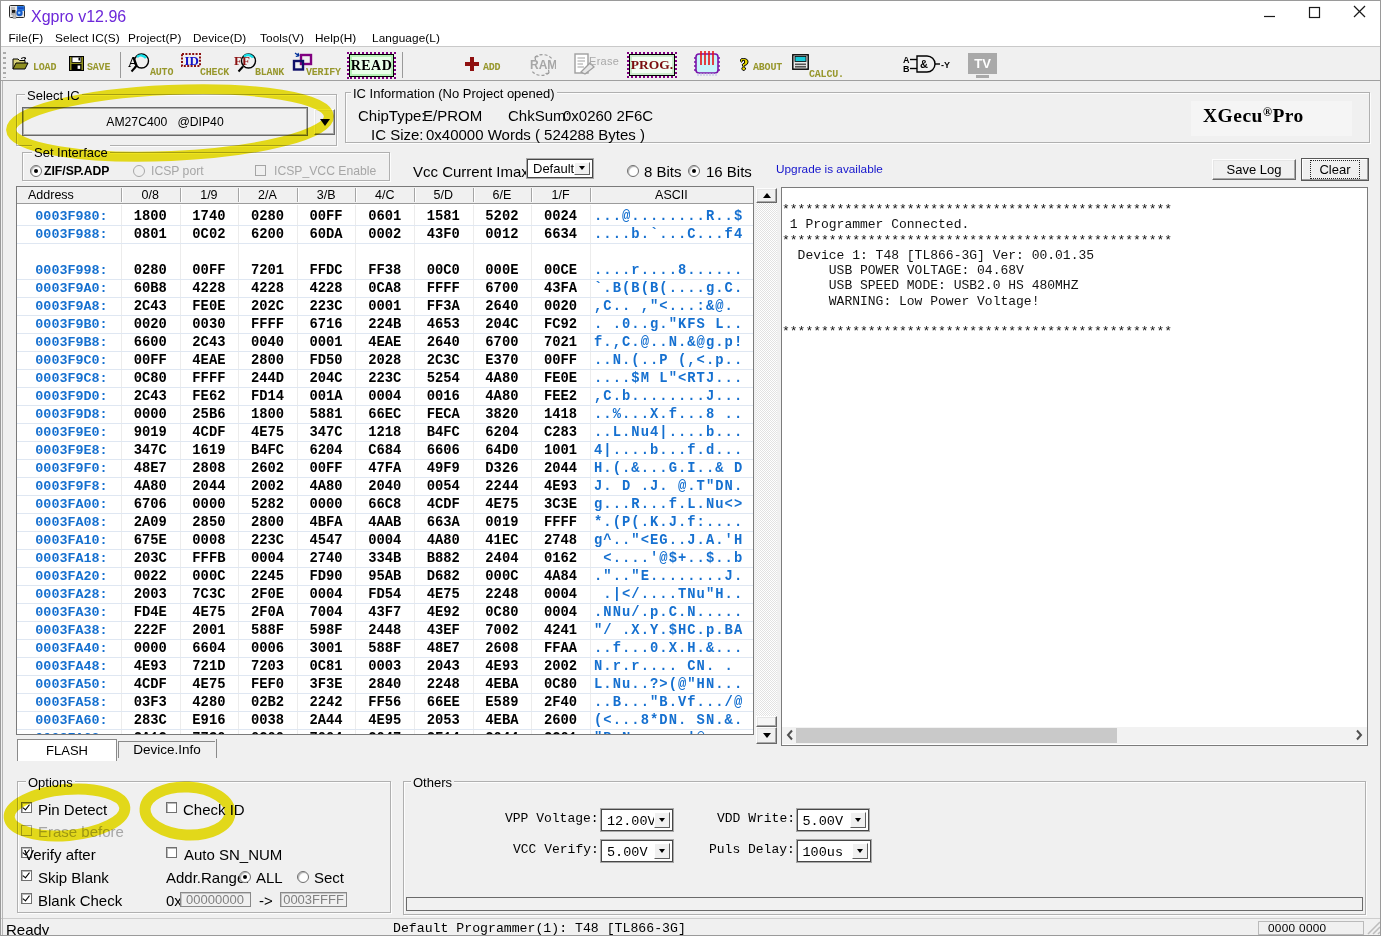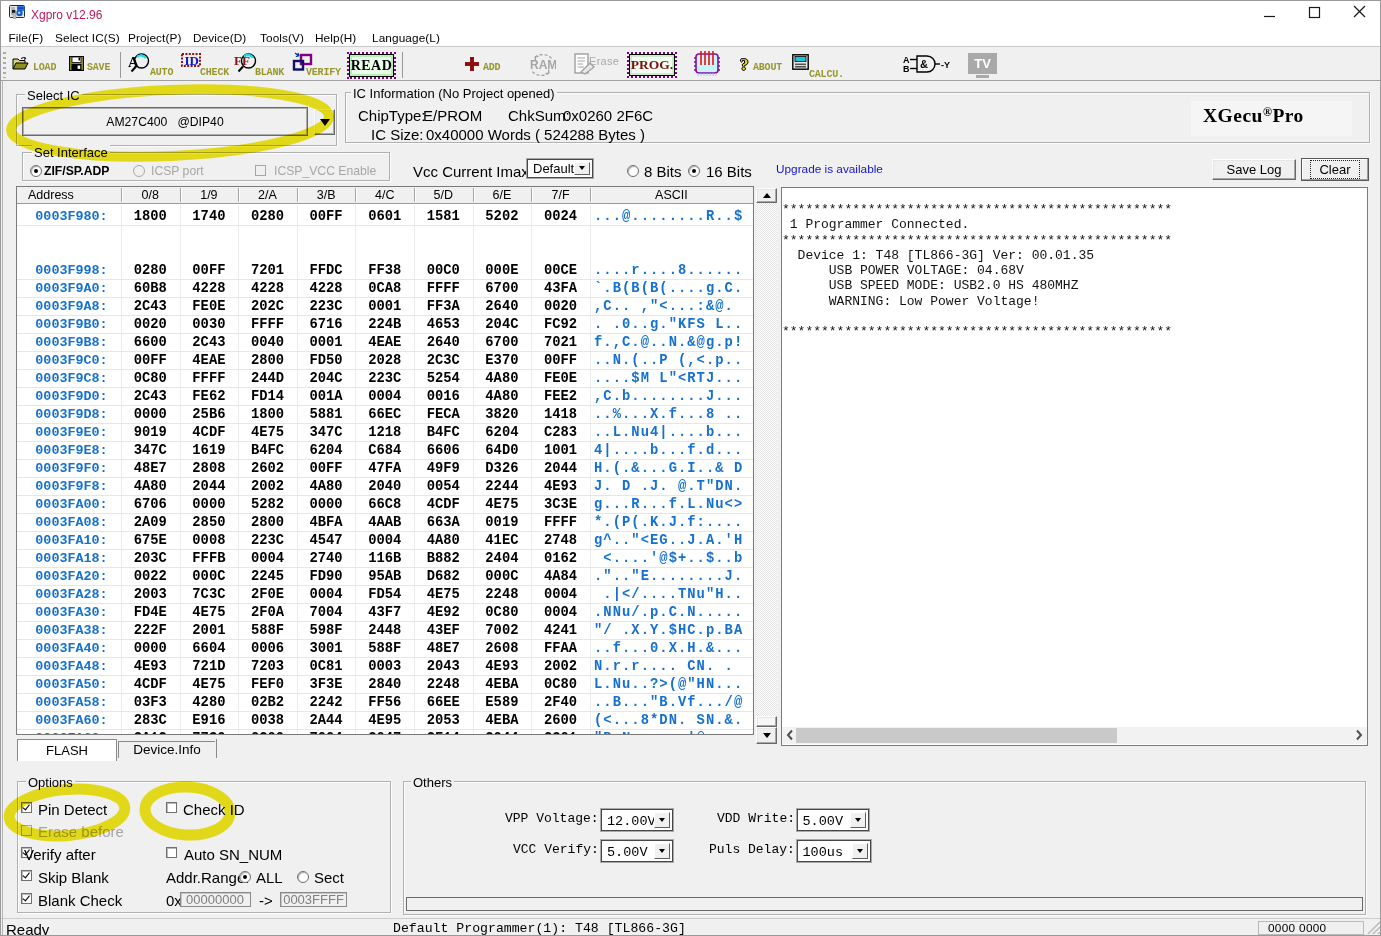--- a/index.html
+++ b/index.html
@@ -1,21 +1,21 @@
 <!DOCTYPE html>
 <html><head><meta charset="utf-8"><style>
 *{margin:0;padding:0;box-sizing:border-box}
 html,body{width:1381px;height:936px;overflow:hidden}
 body{font-family:"Liberation Sans",sans-serif;background:#f0f0f0;position:relative;color:#000}
 .abs{position:absolute}
 .mono{font-family:"Liberation Mono",monospace}
 .serif{font-family:"Liberation Serif",serif}
 
 #titlebar{left:0;top:0;width:1381px;height:28px;background:#fff}
-#title{left:31px;top:8px;font-size:12px;color:#be185d}
+#title{left:31px;top:8px;font-size:16px;color:#6d28d9}
 #menubar{left:0;top:28px;width:1381px;height:19px;background:#fff}
 .mi{position:absolute;top:31px;font-size:11.8px;letter-spacing:.1px}
 #toolbar{left:0;top:47px;width:1381px;height:33px;background:#f0f0f0}
 #tbline{left:0;top:80px;width:1381px;height:1px;background:#a0a0a0}
 .tsep{position:absolute;top:5px;width:1px;height:26px;background:#9a9a9a}
 .tlab{position:absolute;font-family:"Liberation Mono",monospace;font-weight:bold;font-size:10px;color:#97972c;letter-spacing:-0.2px}
 .grip{left:3px;top:52px;width:3px;height:26px;background-image:repeating-linear-gradient(#aaa 0 2px,transparent 2px 5px)}
 
 .gb{position:absolute;border:1px solid #b0b0b0;box-shadow:inset 1px 1px 0 #fdfdfd, 1px 1px 0 #fdfdfd}
 .gbl{position:absolute;font-size:13px;background:#f0f0f0;padding:0 2px;white-space:nowrap}
@@ -279,21 +279,21 @@
 <div class="abs" id="grid">
  <div id="ghead">
       <span class="hd" style="left:11px;text-align:left">Address</span>
       <span class="hd" style="left:104.0px;width:58.6px">0/8</span>
       <span class="hd" style="left:162.6px;width:58.6px">1/9</span>
       <span class="hd" style="left:221.2px;width:58.6px">2/A</span>
       <span class="hd" style="left:279.8px;width:58.6px">3/B</span>
       <span class="hd" style="left:338.4px;width:58.6px">4/C</span>
       <span class="hd" style="left:397.0px;width:58.6px">5/D</span>
       <span class="hd" style="left:455.6px;width:58.6px">6/E</span>
-      <span class="hd" style="left:514.2px;width:58.6px">7/F</span>
+      <span class="hd" style="left:514.2px;width:58.6px">1/F</span>
       <span class="hd" style="left:572.8px;width:163.2px">ASCII</span>
   <div class="hdsep" style="left:104.0px"></div>
       <div class="hdsep" style="left:162.6px"></div>
       <div class="hdsep" style="left:221.2px"></div>
       <div class="hdsep" style="left:279.8px"></div>
       <div class="hdsep" style="left:338.4px"></div>
       <div class="hdsep" style="left:397.0px"></div>
       <div class="hdsep" style="left:455.6px"></div>
       <div class="hdsep" style="left:514.2px"></div>
       <div class="hdsep" style="left:572.8px"></div>
@@ -312,20 +312,32 @@
       <span class="hx" style="left:104.0px;width:58.6px">1800</span>
       <span class="hx" style="left:162.6px;width:58.6px">1740</span>
       <span class="hx" style="left:221.2px;width:58.6px">0280</span>
       <span class="hx" style="left:279.8px;width:58.6px">00FF</span>
       <span class="hx" style="left:338.4px;width:58.6px">0601</span>
       <span class="hx" style="left:397.0px;width:58.6px">1581</span>
       <span class="hx" style="left:455.6px;width:58.6px">5202</span>
       <span class="hx" style="left:514.2px;width:58.6px">0024</span>
       <span class="hc">...@........R..$</span>
     </div>
+<div class="hr" style="top:38.60px">
+      <span class="ha" style="left:0;width:104.0px">0003F988:</span>
+      <span class="hx" style="left:104.0px;width:58.6px">0801</span>
+      <span class="hx" style="left:162.6px;width:58.6px">0C02</span>
+      <span class="hx" style="left:221.2px;width:58.6px">6200</span>
+      <span class="hx" style="left:279.8px;width:58.6px">60DA</span>
+      <span class="hx" style="left:338.4px;width:58.6px">0002</span>
+      <span class="hx" style="left:397.0px;width:58.6px">43F0</span>
+      <span class="hx" style="left:455.6px;width:58.6px">0012</span>
+      <span class="hx" style="left:514.2px;width:58.6px">6634</span>
+      <span class="hc">....b.`...C...f4</span>
+    </div>
 <div class="hr" style="top:74.60px">
       <span class="ha" style="left:0;width:104.0px">0003F998:</span>
       <span class="hx" style="left:104.0px;width:58.6px">0280</span>
       <span class="hx" style="left:162.6px;width:58.6px">00FF</span>
       <span class="hx" style="left:221.2px;width:58.6px">7201</span>
       <span class="hx" style="left:279.8px;width:58.6px">FFDC</span>
       <span class="hx" style="left:338.4px;width:58.6px">FF38</span>
       <span class="hx" style="left:397.0px;width:58.6px">00C0</span>
       <span class="hx" style="left:455.6px;width:58.6px">000E</span>
       <span class="hx" style="left:514.2px;width:58.6px">00CE</span>
@@ -510,21 +522,21 @@
       <span class="hx" style="left:455.6px;width:58.6px">41EC</span>
       <span class="hx" style="left:514.2px;width:58.6px">2748</span>
       <span class="hc">g^.."&lt;EG..J.A.'H</span>
     </div>
 <div class="hr" style="top:362.60px">
       <span class="ha" style="left:0;width:104.0px">0003FA18:</span>
       <span class="hx" style="left:104.0px;width:58.6px">203C</span>
       <span class="hx" style="left:162.6px;width:58.6px">FFFB</span>
       <span class="hx" style="left:221.2px;width:58.6px">0004</span>
       <span class="hx" style="left:279.8px;width:58.6px">2740</span>
-      <span class="hx" style="left:338.4px;width:58.6px">116B</span>
+      <span class="hx" style="left:338.4px;width:58.6px">334B</span>
       <span class="hx" style="left:397.0px;width:58.6px">B882</span>
       <span class="hx" style="left:455.6px;width:58.6px">2404</span>
       <span class="hx" style="left:514.2px;width:58.6px">0162</span>
       <span class="hc"> &lt;....'@$+..$..b</span>
     </div>
 <div class="hr" style="top:380.60px">
       <span class="ha" style="left:0;width:104.0px">0003FA20:</span>
       <span class="hx" style="left:104.0px;width:58.6px">0022</span>
       <span class="hx" style="left:162.6px;width:58.6px">000C</span>
       <span class="hx" style="left:221.2px;width:58.6px">2245</span>

